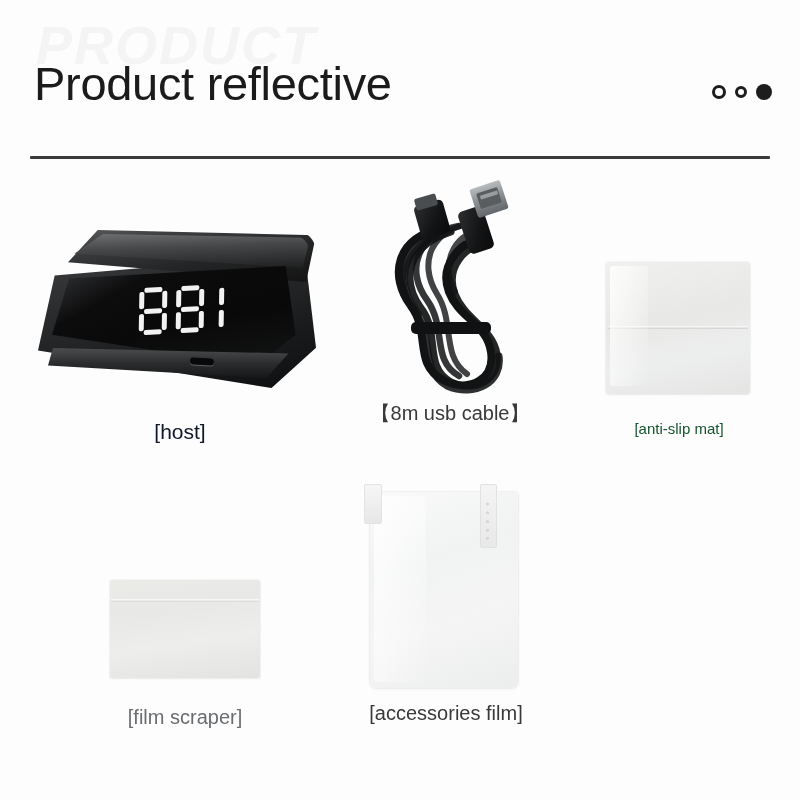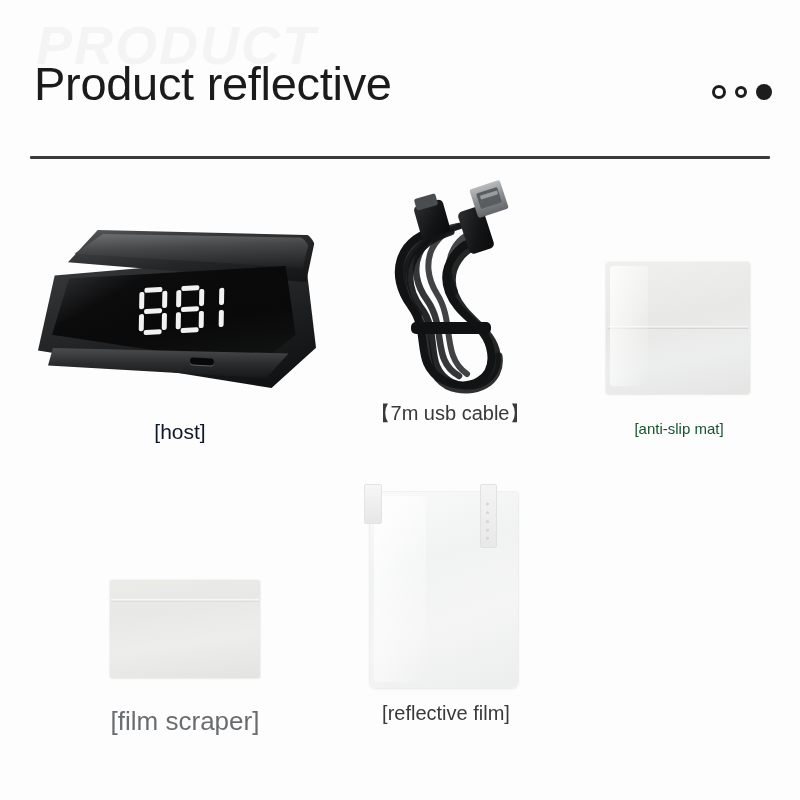--- a/index.html
+++ b/index.html
@@ -281,21 +281,21 @@
       radial-gradient(circle at 50% 32%, #d6d7d6 0 1.4px, transparent 1.6px),
       radial-gradient(circle at 50% 54%, #d6d7d6 0 1.4px, transparent 1.6px),
       radial-gradient(circle at 50% 76%, #d6d7d6 0 1.4px, transparent 1.6px),
       radial-gradient(circle at 50% 96%, #d6d7d6 0 1.4px, transparent 1.6px);
   }
 
   
   .label-lg { font-size: 21px; color: #0f172a; }
   .label-md { font-size: 20px; color: #39393a; }
   .label-sm { font-size: 15px; color: #14532d; }
-  .label-gray { font-size: 26px; color: #6a6d70; }
+  .label-gray { font-size: 20px; color: #6a6d70; }
 
   #label-host      { top: 208px; left: 0; }
   #label-cable     { top: 220px; left: 0; }
   #label-mat       { top: 162px; left: 0; }
   #label-scraper   { top: 134px; left: 0; }
   #label-film      { top: 224px; left: 0; }
 </style>
 </head>
 <body>
 
@@ -383,21 +383,21 @@
         </g>
 
         <g>
           <rect x="108" y="28" width="26" height="44" rx="5" fill="url(#blk)" transform="rotate(-18 121 50)"></rect>
           <rect x="118" y="4" width="32" height="30" rx="2.5" fill="url(#metal)" transform="rotate(-18 134 19)"></rect>
           <rect x="123" y="10" width="22" height="16" rx="1.5" fill="#5a5d60" transform="rotate(-18 134 18)"></rect>
           <rect x="125" y="13" width="18" height="4" rx="1" fill="#9a9da0" transform="rotate(-18 134 15)"></rect>
         </g>
       </svg>
     </div>
-    <div class="item-label label-md" id="label-cable">【7m usb cable】</div>
+    <div class="item-label label-md" id="label-cable">【8m usb cable】</div>
   </div>
 
   <div class="item" id="item-mat">
     <div class="item-figure" id="mat-figure">
       <div class="mat-pad"></div>
       <div class="mat-crease"></div>
       <div class="mat-sheen"></div>
     </div>
     <div class="item-label label-sm" id="label-mat">[anti-slip mat]</div>
   </div>
@@ -411,16 +411,16 @@
   </div>
 
   <div class="item" id="item-film">
     <div class="item-figure" id="film-figure">
       <div class="film-sheet"></div>
       <div class="film-sheen"></div>
       <div class="film-tab-left"></div>
       <div class="film-tab-right"></div>
       <div class="film-tab-dots"></div>
     </div>
-    <div class="item-label label-md" id="label-film">[reflective film]</div>
+    <div class="item-label label-md" id="label-film">[accessories film]</div>
   </div>
 
 </div>
 
 </body></html>

